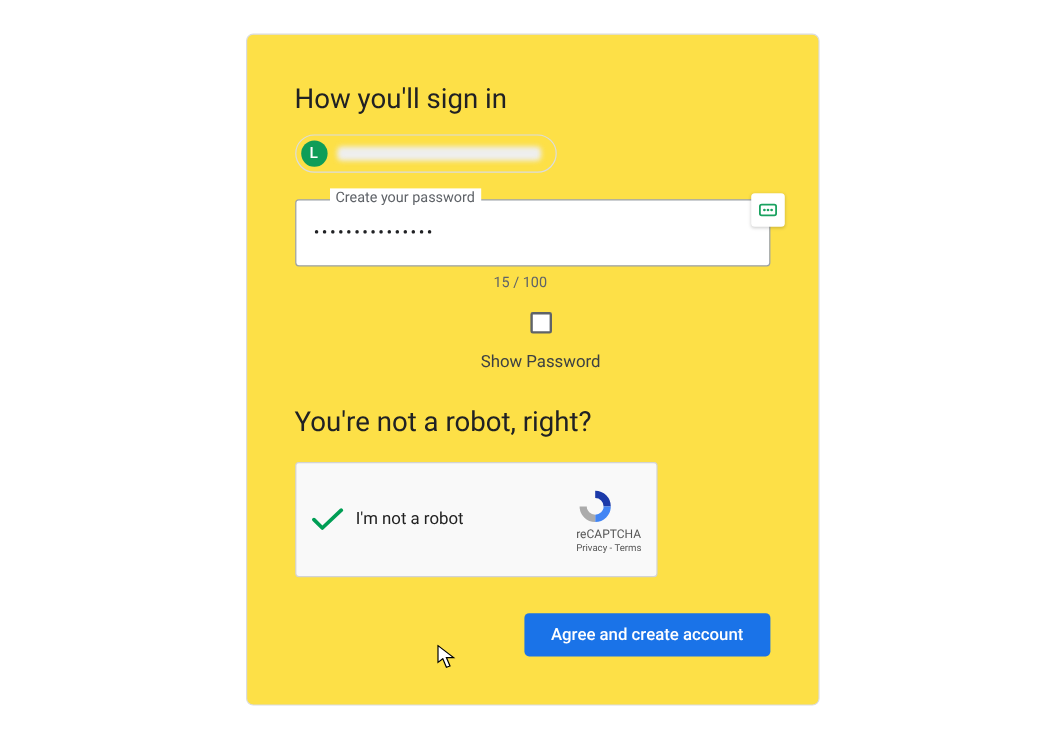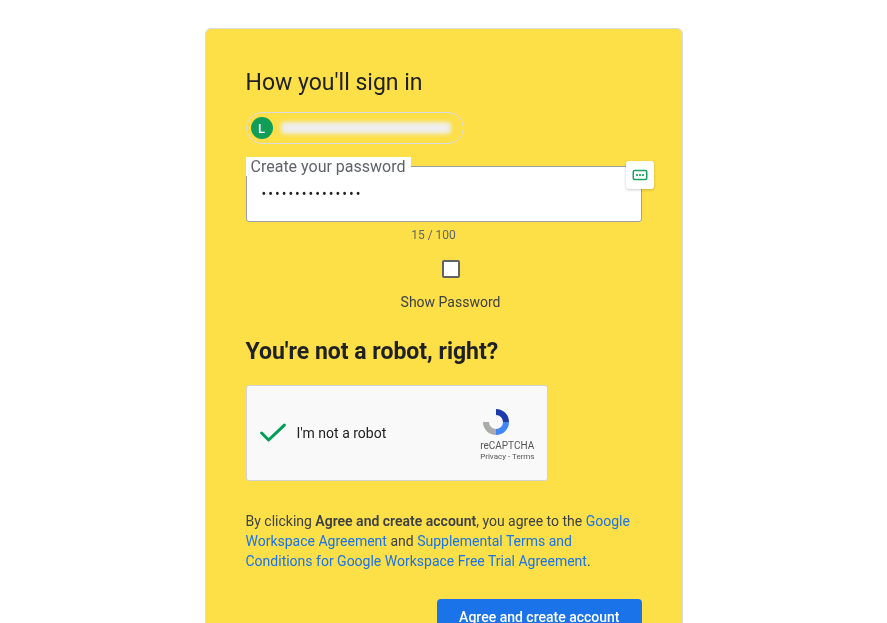--- a/index.html
+++ b/index.html
@@ -25,21 +25,21 @@
       background: #fde047;
     }
     .heading {
       font-size: 23px;
       font-weight: 400;
       color: #202124;
       margin-bottom: 16px;
     }
     .heading2 {
       font-size: 23px;
-      font-weight: 700;
+      font-weight: 400;
       color: #202124;
       margin-bottom: 20px;
     }
     .email-chip {
       display: inline-flex;
       align-items: center;
       border: 1px solid #dadce0;
       border-radius: 16px;
       padding: 4px 12px 4px 4px;
       margin-bottom: 22px;
@@ -74,24 +74,24 @@
       height: 56px;
       width: 100%;
       padding: 0 14px;
       font-size: 16px;
       color: #202124;
       letter-spacing: 2px;
     }
     .password-label {
       position: absolute;
       top: -9px;
-      left: 0;
+      left: 29px;
       background: #fff;
       padding: 0 5px;
-      font-size: 16px;
+      font-size: 12px;
       color: #5f6368;
     }
     .password-dots {
       position: absolute;
       top: 20px;
       left: 16px;
       font-size: 14px;
       letter-spacing: 2px;
       color: #202124;
       pointer-events: none;
@@ -267,23 +267,20 @@
       <svg class="recaptcha-logo" viewBox="0 0 32 32">
         <path d="M16 3 A13 13 0 0 1 29 16 L23 16 A7 7 0 0 0 16 9 Z" fill="#1c3aa9"></path>
         <path d="M29 16 A13 13 0 0 1 16 29 L16 23 A7 7 0 0 0 23 16 Z" fill="#4285f4"></path>
         <path d="M16 29 A13 13 0 0 1 3 16 L9 16 A7 7 0 0 0 16 23 Z" fill="#ababab"></path>
       </svg>
       <div class="recaptcha-brand">reCAPTCHA</div>
       <div class="recaptcha-links">Privacy - Terms</div>
     </div>
   </div>
 
-  <p class="legal">
-    <span>By clicking </span><b>Agree and create account</b><span>, you agree to the </span><a href="#">Google Workspace Agreement</a><span> and </span><a href="#">Supplemental Terms and Conditions for Google Workspace Free Trial Agreement</a><span>.</span>
-  </p>
 
   <div class="button-row" style="position:relative;">
     <button class="primary-btn">Agree and create account</button>
     <svg class="cursor" width="18" height="22" style="left:118px;top:26px;">
       <path d="M1 1 L1 15 L5 12 L8 19 L11 18 L8 11 L14 11 Z" fill="#fff" stroke="#000" stroke-width="1"></path>
     </svg>
   </div>
 </div>
 
 </body></html>

